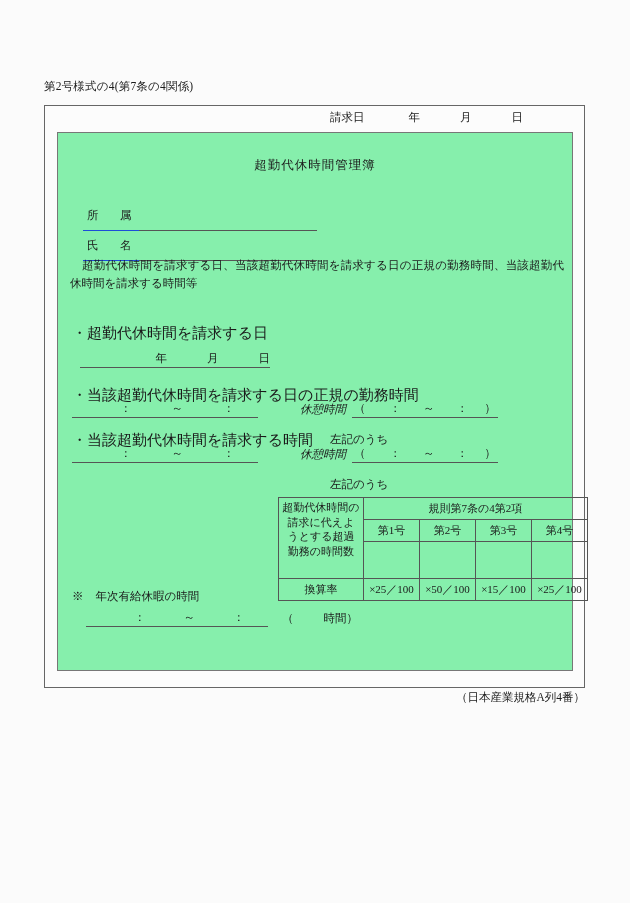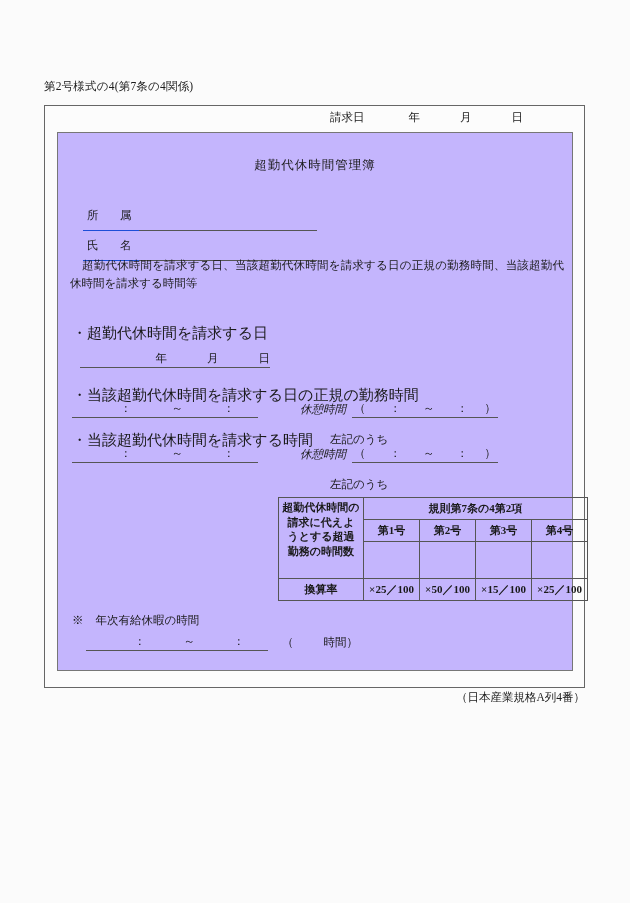--- a/index.html
+++ b/index.html
@@ -55,21 +55,21 @@
 
   
   .content-box {
     position: absolute;
     left: 57px;
     top: 132px;
     width: 516px;
     height: 539px;
     border: 1px solid #777;
     box-sizing: border-box;
-    background: #c4b5fd;
+    background: #86efac;
   }
 
   .doc-title {
     position: absolute;
     left: 0;
     top: 24px;
     width: 100%;
     text-align: center;
     font-size: 12.5px;
     letter-spacing: 1px;
@@ -234,21 +234,20 @@
 
   
   .conv-table {
     position: absolute;
     left: 220px;
     top: 364px;
     width: 310px;
     border-collapse: collapse;
     font-size: 11px;
     table-layout: fixed;
-    font-weight: bold;
   }
   .conv-table td {
     border: 1px solid #555;
     text-align: center;
     padding: 1px 2px;
     vertical-align: middle;
     white-space: nowrap;
   }
   .conv-table .hdr-vert {
     width: 78px;
@@ -261,21 +260,21 @@
   }
   .conv-table .span-head { height: 19px; }
   .conv-table .num-head  { height: 19px; }
   .conv-table .blank-row td { height: 34px; }
   .conv-table .rate-row td { height: 19px; }
 
   
   .footnote {
     position: absolute;
     left: 14px;
-    top: 480px;
+    top: 456px;
     font-size: 11.5px;
   }
   .footnote .fn-title { white-space: nowrap; }
   .footnote .fn-title .fn-mark { margin-right: 12px; }
   .fn-row {
     display: flex;
     align-items: flex-end;
     margin-top: 6px;
     margin-left: 14px;
     white-space: nowrap;

